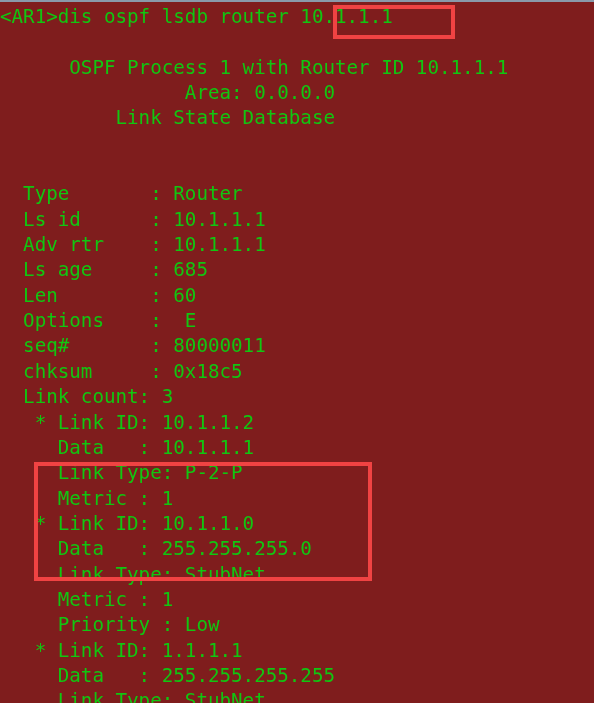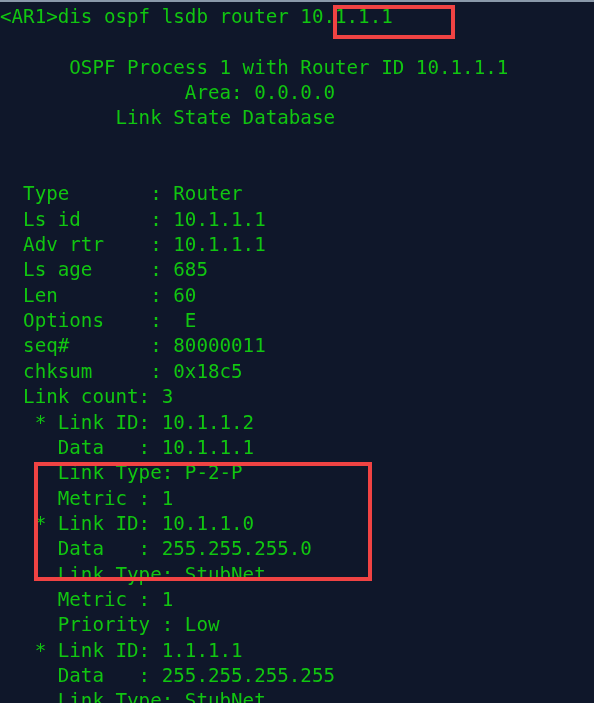--- a/index.html
+++ b/index.html
@@ -12,21 +12,21 @@
     width: 594px;
     height: 703px;
     overflow: hidden;
     font-family: "DejaVu Sans Mono", "Liberation Mono", monospace;
   }
 
   #terminal {
     position: relative;
     width: 594px;
     height: 703px;
-    background: #0f172a;
+    background: #7f1d1d;
     box-sizing: border-box;
     border-top: 2px solid #8a99aa;
     overflow: hidden;
   }
 
   #console-text {
     position: absolute;
     left: 0;
     top: 0;
     width: 594px;

